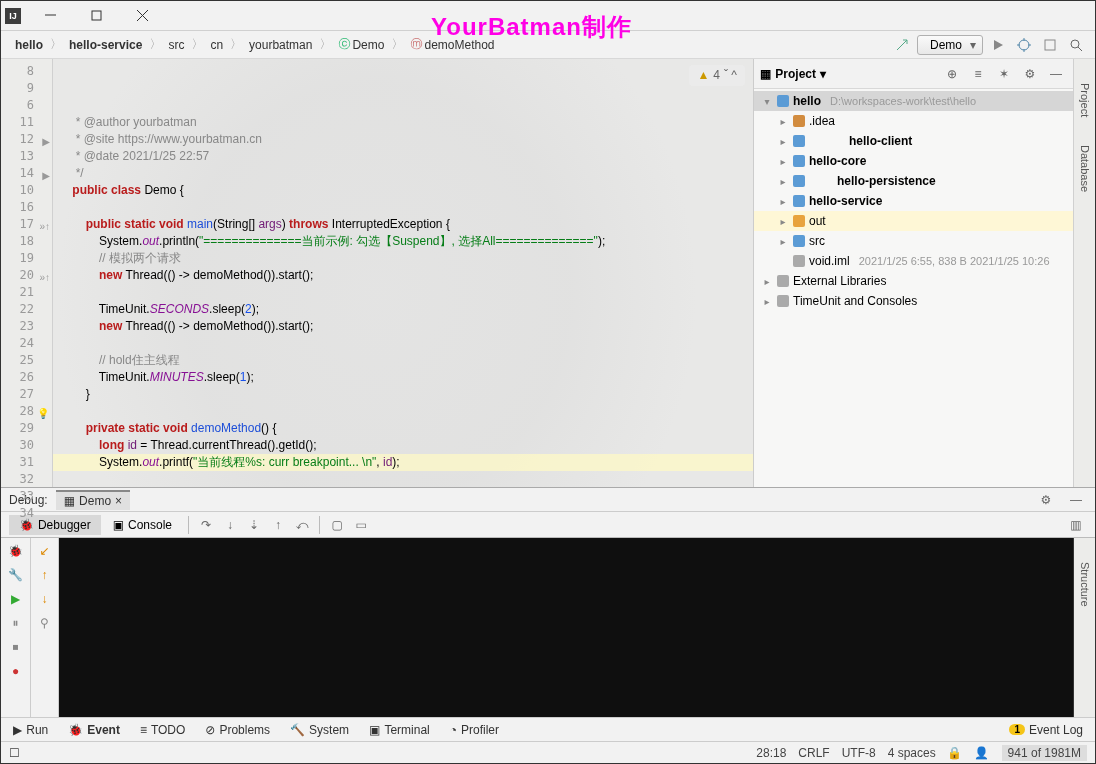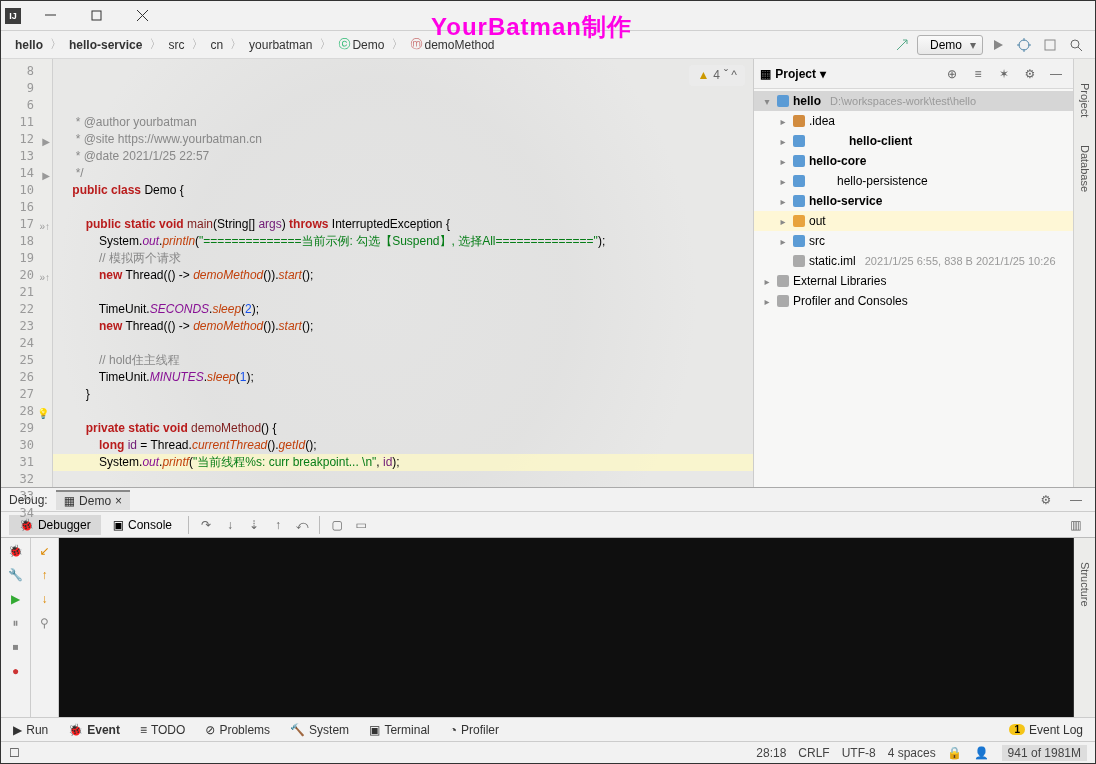--- a/index.html
+++ b/index.html
@@ -21,21 +21,21 @@
 .iconbtn svg{width:14px;height:14px}
 .main{flex:1;display:flex;min-height:0}
 .editor-area{flex:1;display:flex;min-width:0;background:#e8e8e7;position:relative}
 .bgskull{position:absolute;inset:0;background:radial-gradient(ellipse 320px 350px at 50% 55%,rgba(220,220,220,.9),rgba(200,200,200,.5) 60%,transparent);opacity:.4;pointer-events:none}
 .gutter{width:52px;background:#ececea;border-right:1px solid #d0d0d0;padding-top:4px;position:relative;z-index:1}
 .gutter .ln{height:17px;line-height:17px;text-align:right;padding-right:18px;color:#999;font-family:Consolas,monospace;font-size:12px;position:relative}
 .gutter .ln .gicon{position:absolute;right:2px;top:2px;font-size:10px}
 .code{flex:1;padding-top:4px;font-family:Consolas,monospace;font-size:13px;line-height:17px;white-space:pre;position:relative;z-index:1;overflow:hidden}
 .code .row{height:17px;padding-left:6px}
 .code .row.hl{background:rgba(253,248,200,.8)}
-.cm{color:#888}.kw{color:#b91c1c;font-weight:bold}.cn{color:#701a75}.st{color:#067d17}.mt{color:#7f1d1d}.fn{color:#c2410c;font-style:italic}.ty{color:#000}.nm{color:#1750eb}.fd{color:#871094;font-style:italic}
+.cm{color:#888}.kw{color:#b91c1c;font-weight:bold}.cn{color:#701a75}.st{color:#067d17}.mt{color:#1d4ed8}.fn{color:#000000;}.ty{color:#000}.nm{color:#1750eb}.fd{color:#871094;font-style:italic}
 .inspect{position:absolute;right:8px;top:6px;display:flex;align-items:center;gap:4px;background:rgba(235,235,235,.9);padding:2px 8px;border-radius:4px;font-size:11px;color:#666}
 .sidebar{width:320px;border-left:1px solid #ccc;background:#f7f7f6;display:flex;flex-direction:column}
 .sb-head{height:30px;display:flex;align-items:center;padding:0 6px;border-bottom:1px solid #d8d8d8;gap:4px;background:#f2f2f2}
 .sb-head .proj-title{font-weight:bold;display:flex;align-items:center;gap:4px;cursor:pointer}
 .sb-head .spacer{flex:1}
 .tree{flex:1;overflow:auto;padding:2px 0}
 .tree-row{display:flex;align-items:center;height:20px;padding:0 4px;cursor:pointer;gap:3px}
 .tree-row.sel{background:#d6d6d6}
 .tree-row.hl{background:#fef7d6}
 .tree-row .ind{display:inline-block}
@@ -223,21 +223,21 @@
             <span class="fbox" style="background: rgb(91, 155, 213);"></span>
           </span>
           <span class="lbl" style="font-weight: bold;">hello-core</span>
         </div>
         <div class="tree-row">
           <span class="ind" style="width: 16px;"></span>
           <span class="arr">▸</span>
           <span class="ficon">
             <span class="fbox" style="background: rgb(91, 155, 213);"></span>
           </span>
-          <span class="lbl" style="font-weight: normal; padding-left: 28px;">hello-persistence</span>
+          <span class="lbl" style="font-weight: bold; padding-left: 28px;">hello-persistence</span>
         </div>
         <div class="tree-row">
           <span class="ind" style="width: 16px;"></span>
           <span class="arr">▸</span>
           <span class="ficon">
             <span class="fbox" style="background: rgb(91, 155, 213);"></span>
           </span>
           <span class="lbl" style="font-weight: bold;">hello-service</span>
         </div>
         <div class="tree-row hl">
@@ -255,38 +255,38 @@
             <span class="fbox" style="background: rgb(91, 155, 213);"></span>
           </span>
           <span class="lbl">src</span>
         </div>
         <div class="tree-row">
           <span class="ind" style="width: 16px;"></span>
           <span class="arr"></span>
           <span class="ficon">
             <span class="fbox" style="background: rgb(170, 170, 170);"></span>
           </span>
-          <span class="lbl">static.iml</span>
+          <span class="lbl">void.iml</span>
           <span class="meta">2021/1/25 6:55, 838 B 2021/1/25 10:26</span>
         </div>
         <div class="tree-row">
           <span class="ind" style="width: 0px;"></span>
           <span class="arr">▸</span>
           <span class="ficon">
             <span class="fbox" style="background: rgb(170, 170, 170);"></span>
           </span>
           <span class="lbl">External Libraries</span>
         </div>
         <div class="tree-row">
           <span class="ind" style="width: 0px;"></span>
           <span class="arr">▸</span>
           <span class="ficon">
             <span class="fbox" style="background: rgb(170, 170, 170);"></span>
           </span>
-          <span class="lbl">Profiler and Consoles</span>
+          <span class="lbl">TimeUnit and Consoles</span>
         </div>
       </div>
   </div>
 
   <div class="rightrail">
     <div class="vtab">Project</div>
     <div class="vtab">Database</div>
   </div>
 </div>
 

